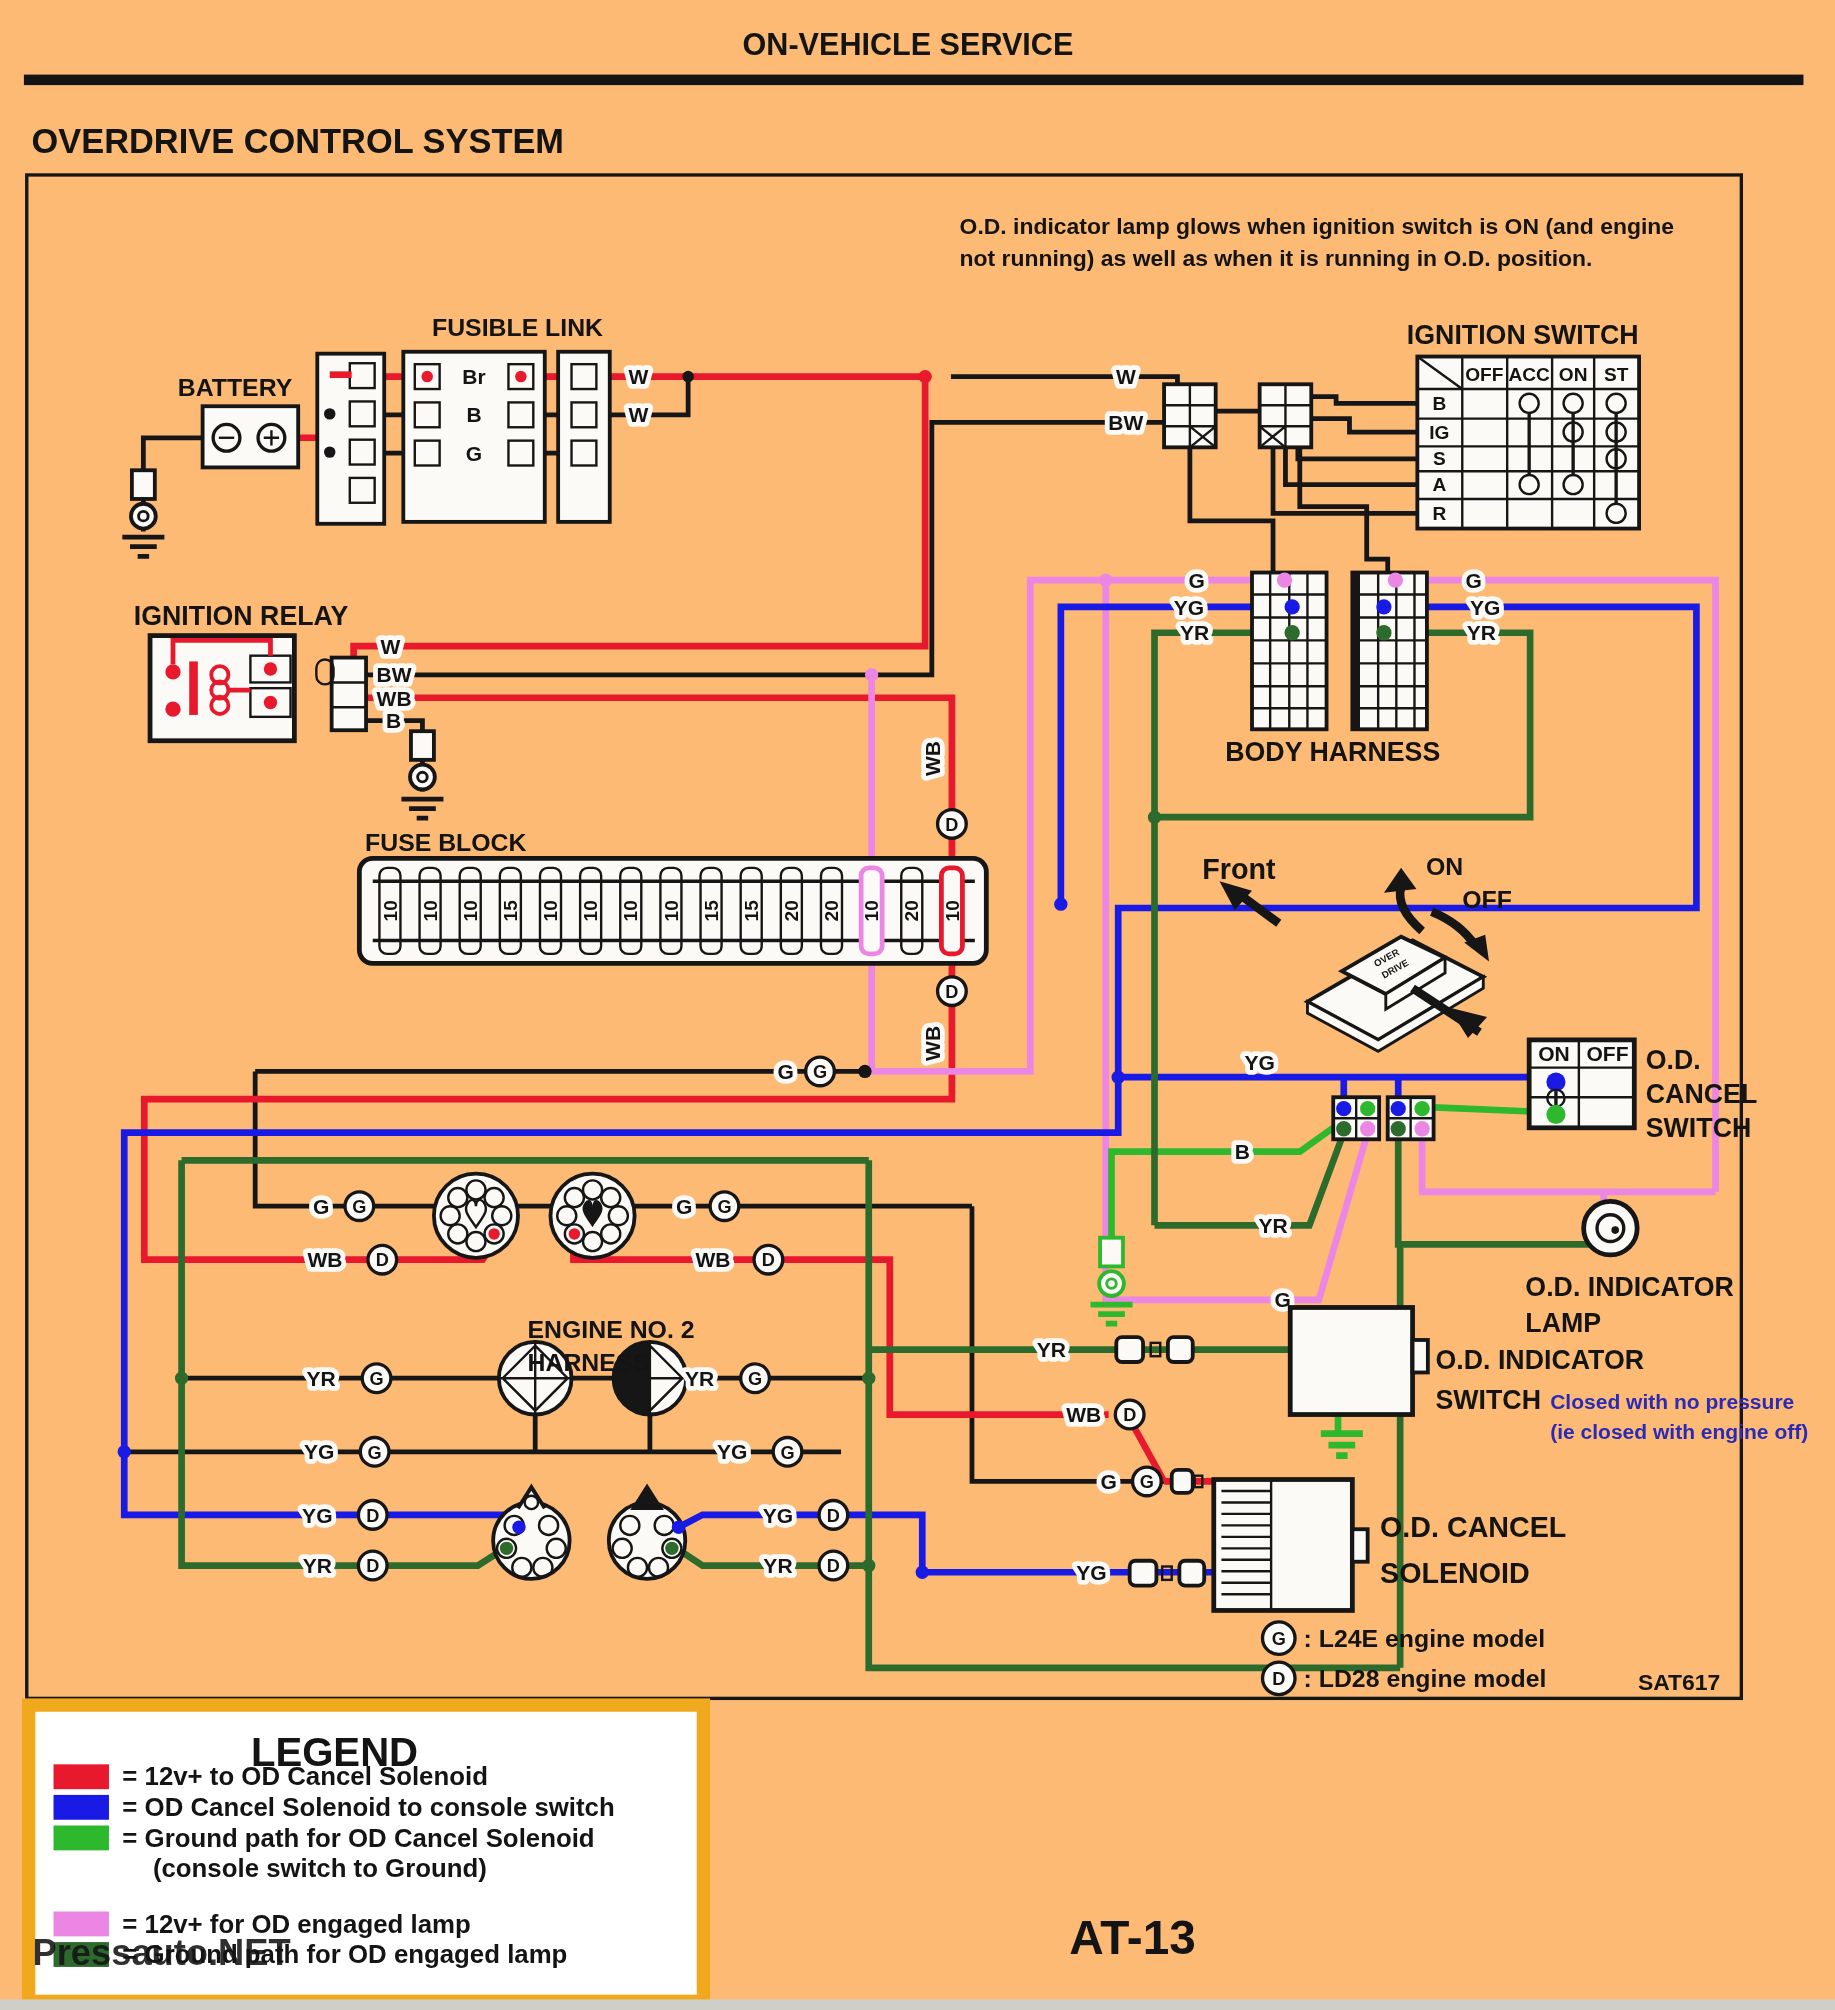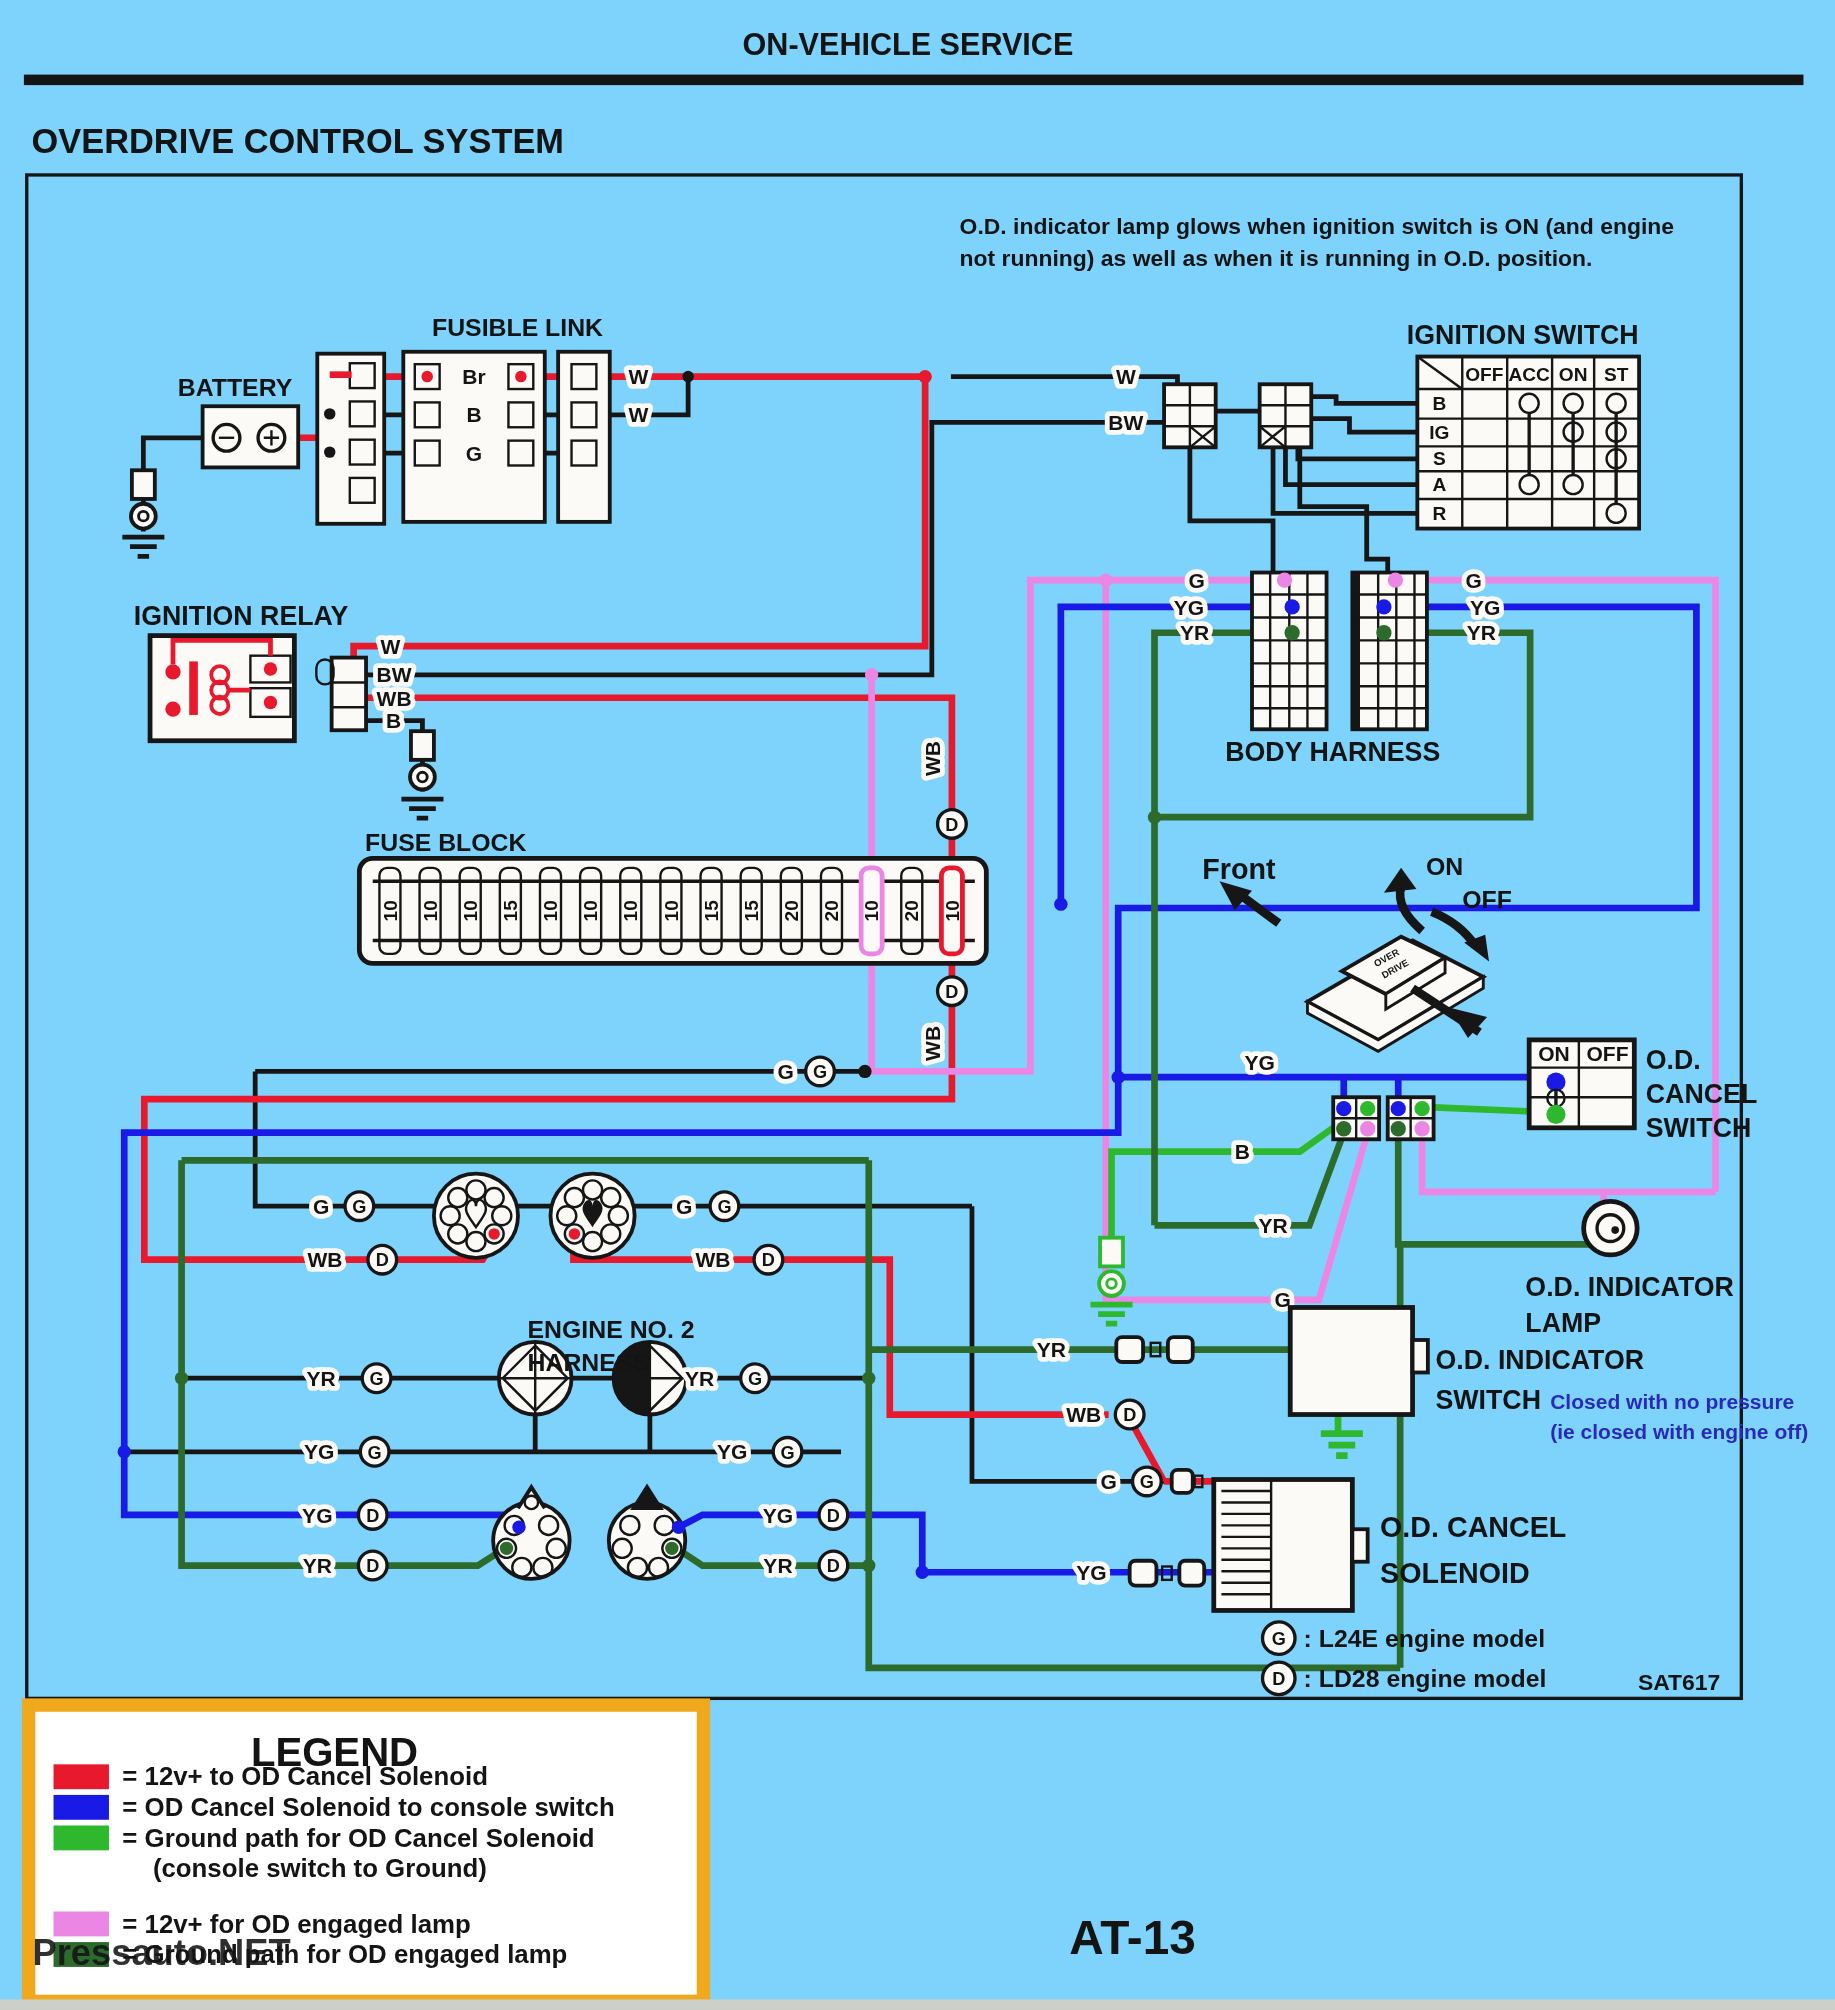--- a/index.html
+++ b/index.html
@@ -1,16 +1,16 @@
 <!DOCTYPE html>
 <html><head>
 <meta charset="utf-8">
 <style>
   html,body{margin:0;padding:0;background:#e9e8e4;}
-  .page{width:1835px;height:2010px;position:relative;background:#7dd3fc;font-family:"Liberation Sans",sans-serif;}
+  .page{width:1835px;height:2010px;position:relative;background:#fdba74;font-family:"Liberation Sans",sans-serif;}
   svg{position:absolute;top:0;left:0;}
   text{fill:#141414;font-family:"Liberation Sans",sans-serif;font-weight:bold;}
   .hl{paint-order:stroke;stroke:#fbfaf7;stroke-width:10px;stroke-linejoin:round;}
   .t20{font-size:20px}.t22{font-size:22px}.t24{font-size:24px}.t26{font-size:26px}
   .t28{font-size:28px}.t30{font-size:30px}.t32{font-size:32px}.t36{font-size:36px}
   .tc{text-anchor:middle}.te{text-anchor:end}
   .wblk{stroke:#161616;stroke-width:5;fill:none}
   .wblk3{stroke:#161616;stroke-width:3.5;fill:none}
   .wred{stroke:#e8192c;stroke-width:7;fill:none}
   .wblue{stroke:#1a1ae6;stroke-width:7;fill:none}

